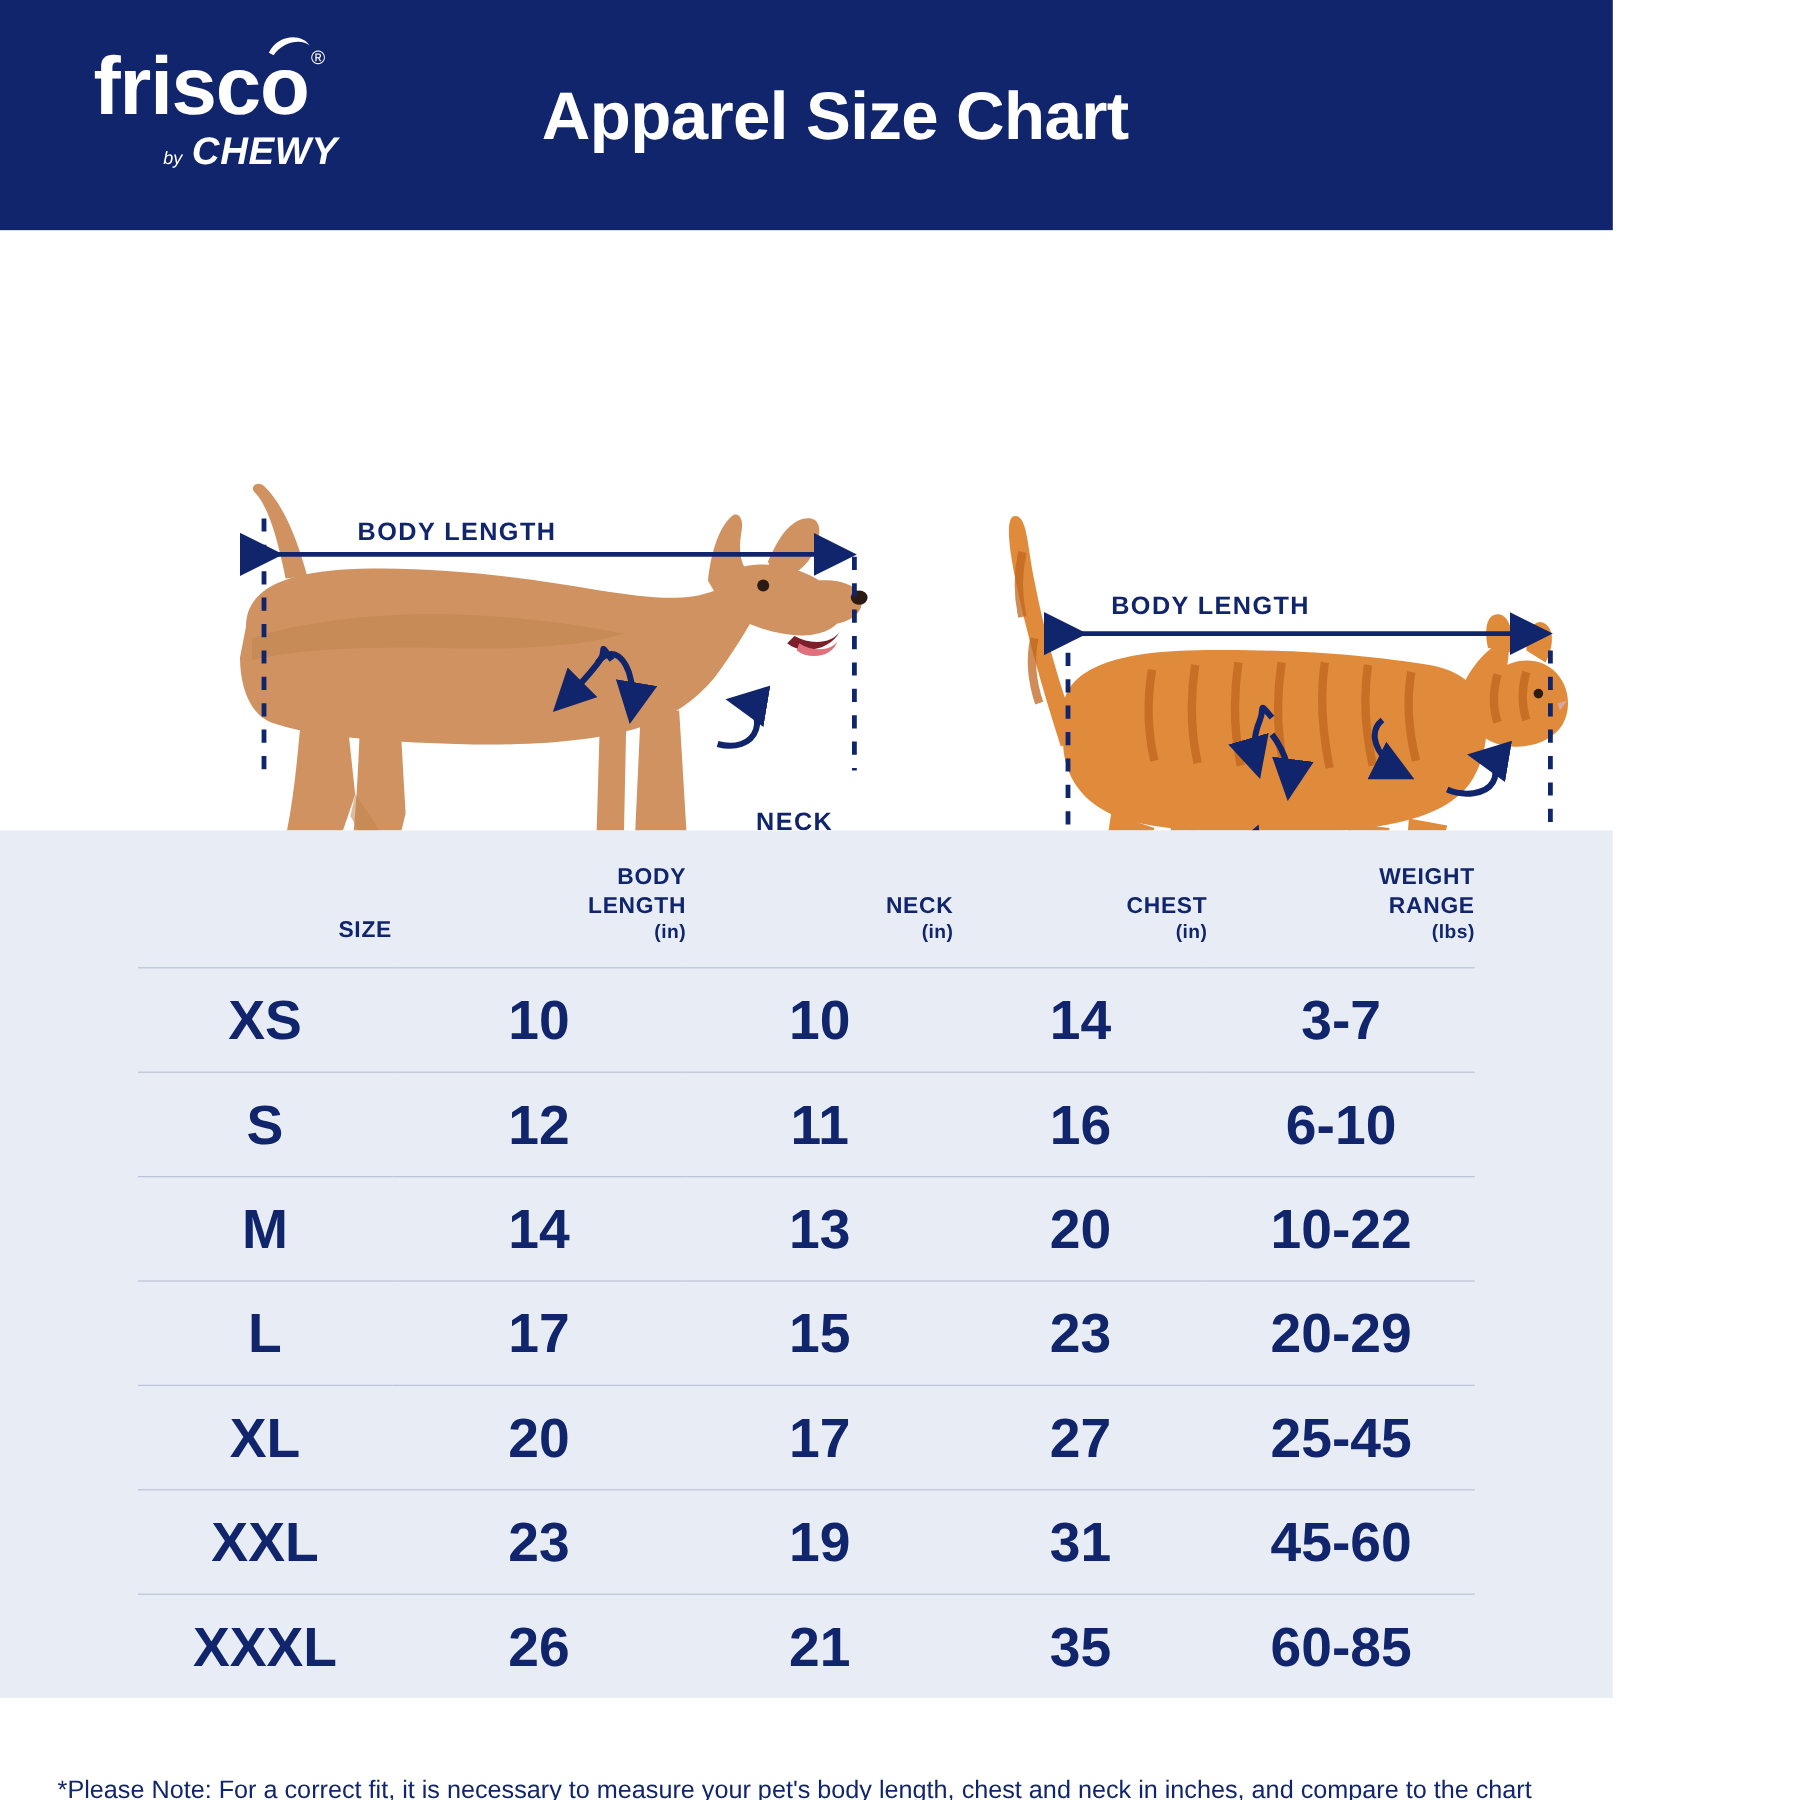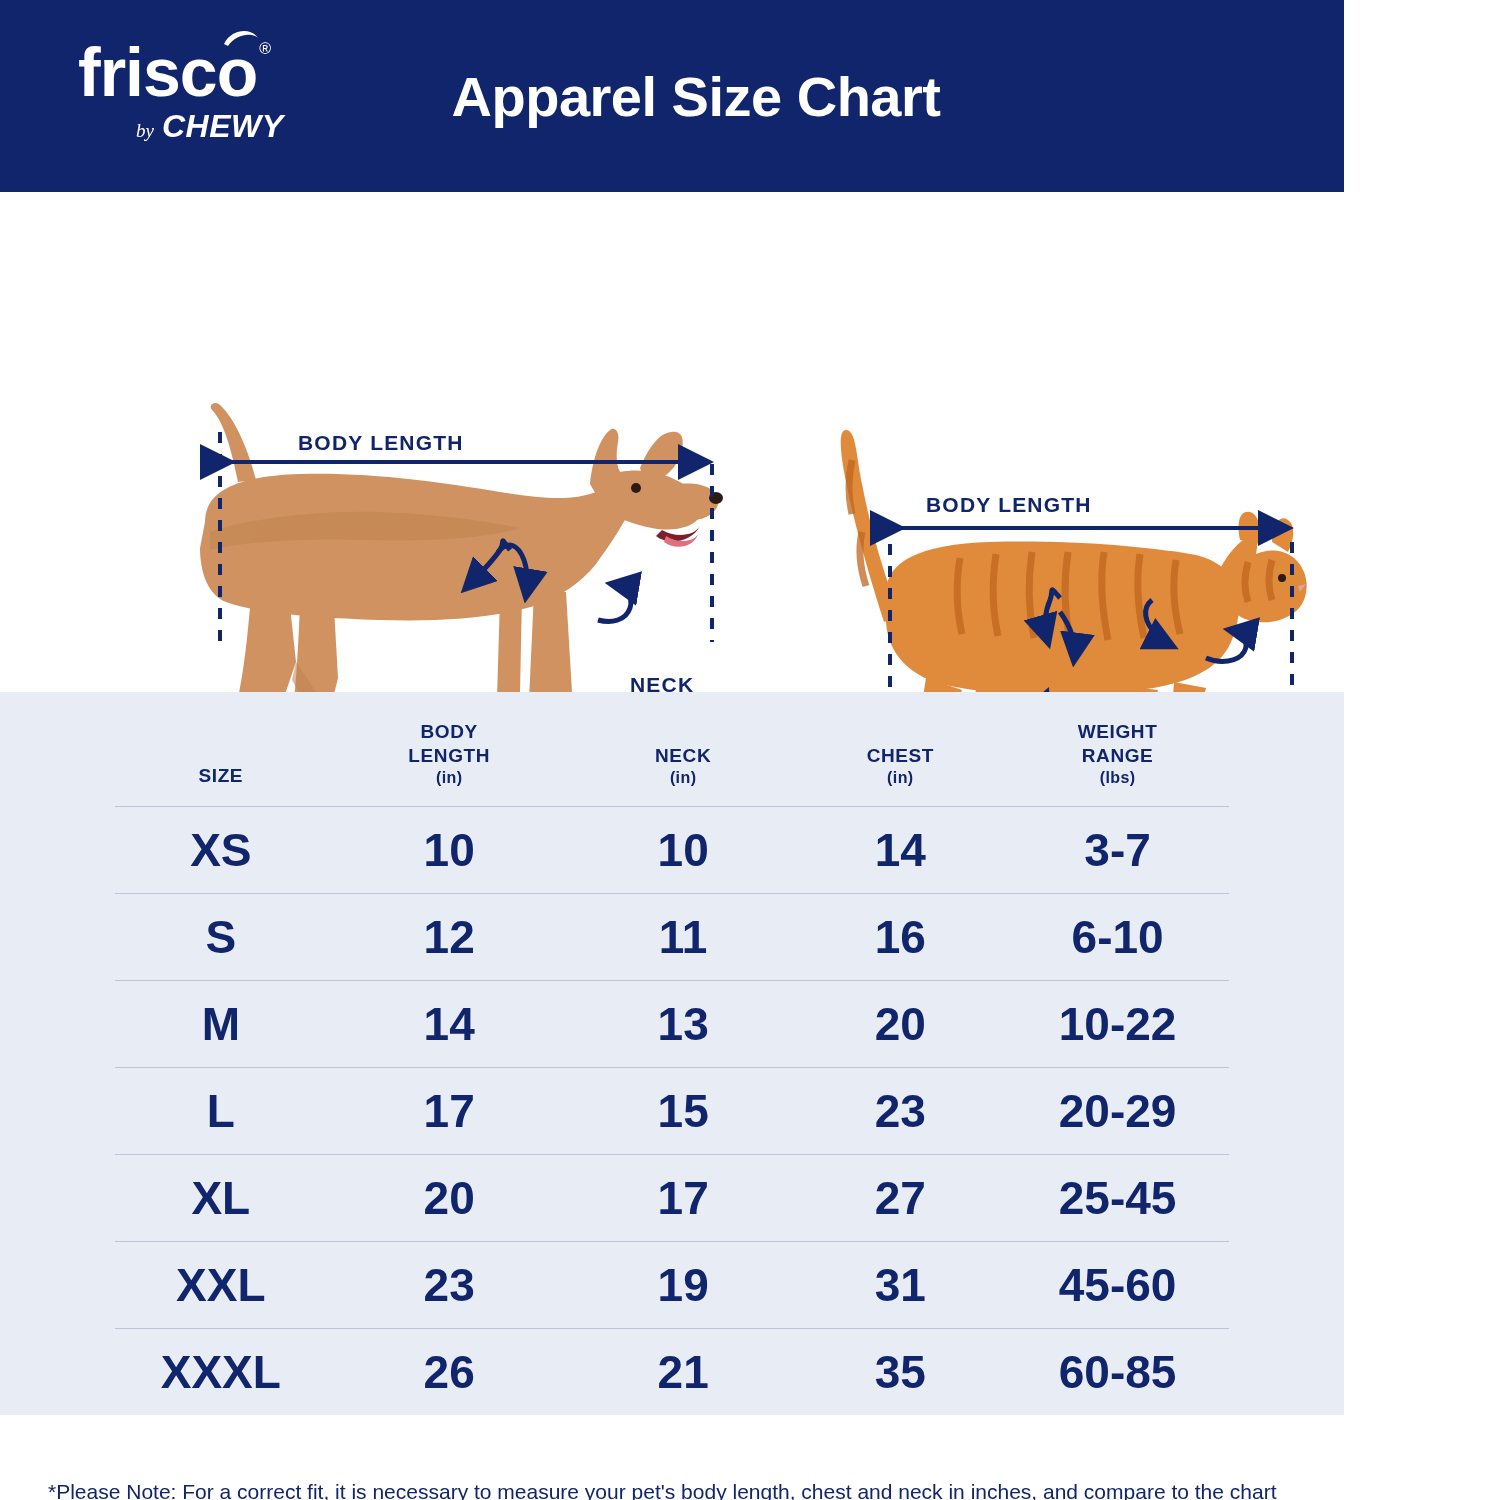--- a/index.html
+++ b/index.html
@@ -59,24 +59,23 @@
     height: 24px;
   }
   .logo-sub {
     display: flex;
     align-items: baseline;
     gap: 8px;
     margin-top: 2px;
     padding-left: 58px;
   }
   .logo-by {
-    font-size: 19px;
+    font-size: 15px;
     font-style: italic;
     font-weight: normal;
-    font-family: Liberation Serif, serif;
   }
   .logo-chewy {
     font-size: 32px;
     font-weight: bold;
     letter-spacing: 0.5px;
     font-style: italic;
   }
   .header-title {
     width: 100%;
     text-align: center;
@@ -106,21 +105,21 @@
   }
   table.size-table {
     width: 100%;
     border-collapse: collapse;
     color: #10256b;
   }
   table.size-table thead th {
     font-size: 19px;
     font-weight: bold;
     letter-spacing: 0.6px;
-    text-align: center;
+    text-align: right;
     padding: 28px 0 18px 0;
     line-height: 1.25;
     vertical-align: bottom;
   }
   table.size-table thead th .unit {
     font-size: 16px;
     font-weight: bold;
     display: block;
     letter-spacing: 0.4px;
   }

